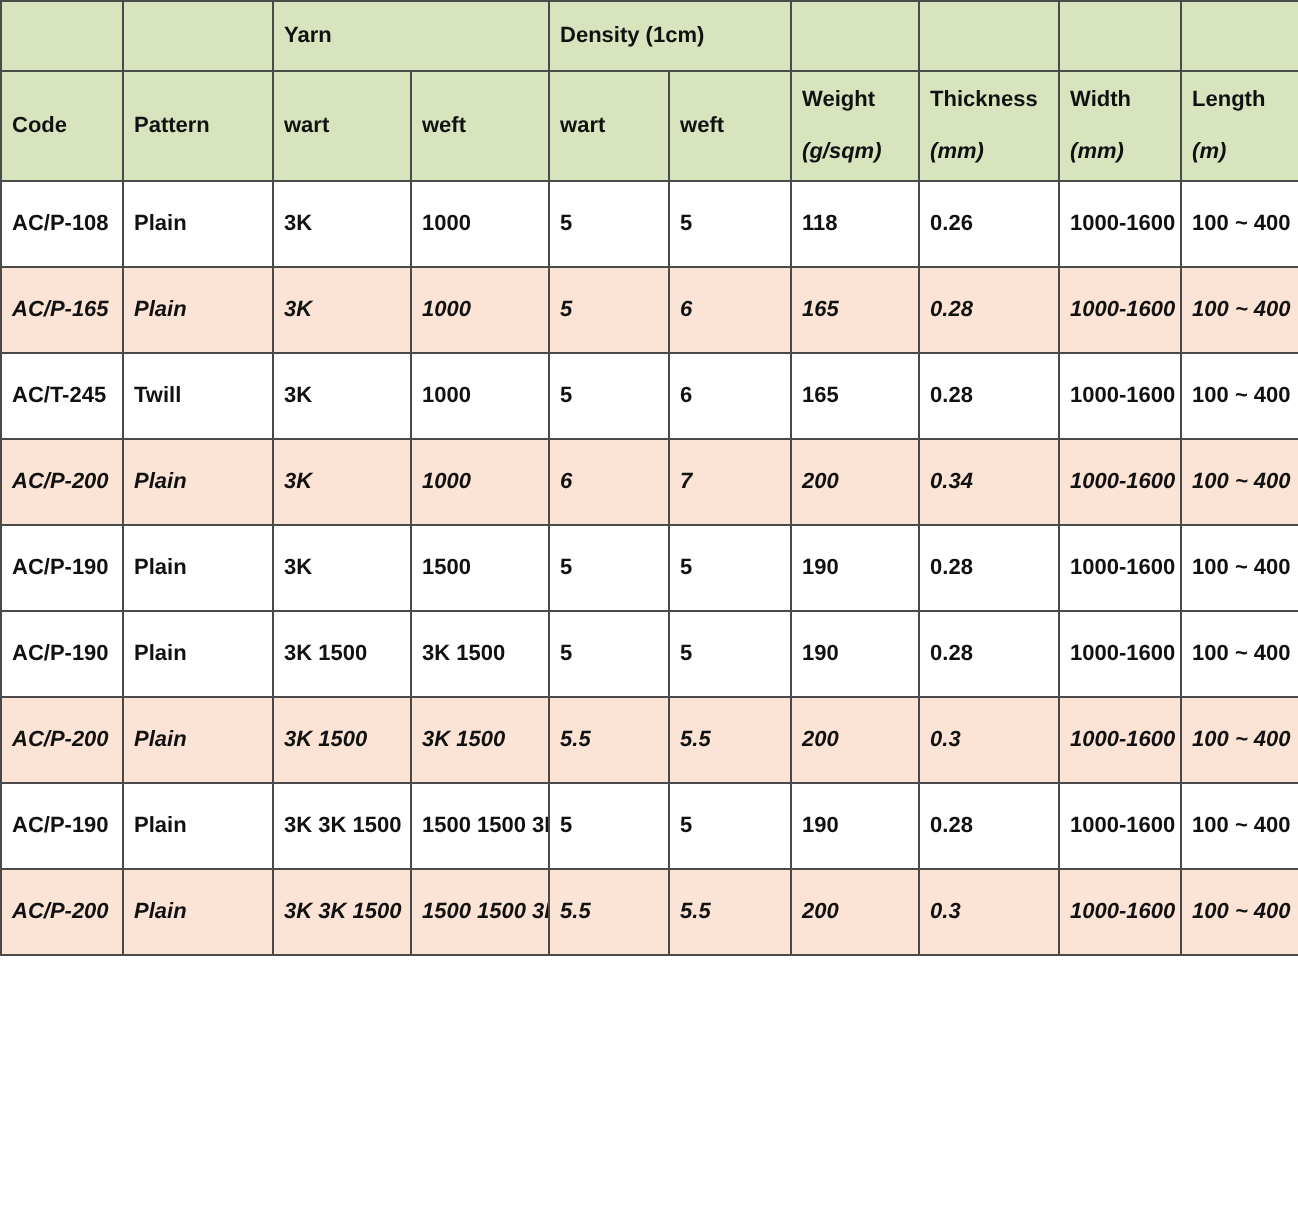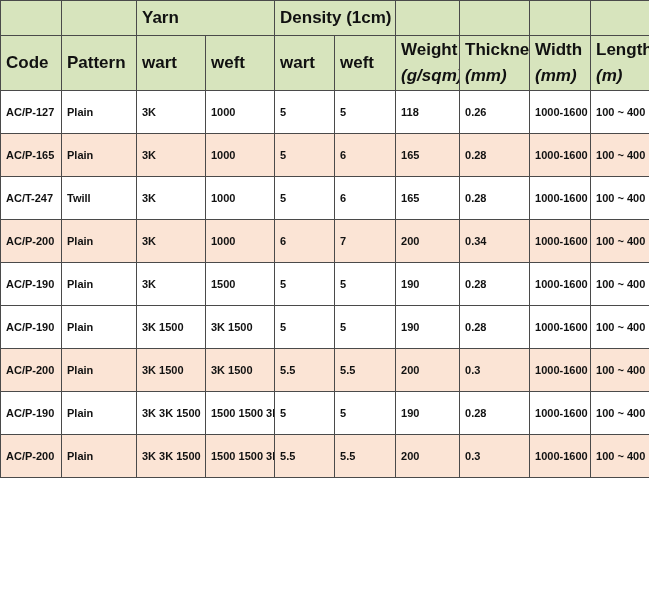--- a/index.html
+++ b/index.html
@@ -26,21 +26,21 @@
     color: #111111;
     padding: 0 5px;
     vertical-align: middle;
     overflow: hidden;
     white-space: nowrap;
   }
   
   #spec-table thead th {
     background: #d7e4bd;
     text-align: left;
-    font-size: 17px;
+    font-size: 11px;
     font-weight: bold;
   }
   .hdr-group {
     height: 34px;
   }
   .hdr-sub {
     height: 54px;
   }
   .hdr-blank {
     background: #d7e4bd;
@@ -57,20 +57,21 @@
   }
   
   #spec-table tbody tr {
     height: 43px;
   }
   #spec-table tbody tr.row-white td {
     background: #ffffff;
   }
   #spec-table tbody tr.row-peach td {
     background: #fbe4d5;
+    font-style: italic;
   }
   #spec-table tbody td {
     text-align: left;
   }
   
   col.c-code    { width: 61px; }
   col.c-pattern { width: 75px; }
   col.c-ywarp   { width: 69px; }
   col.c-yweft   { width: 69px; }
   col.c-dwarp   { width: 60px; }
@@ -115,21 +116,21 @@
       <th class="hdr-sub">wart</th>
       <th class="hdr-sub">weft</th>
       <th class="hdr-sub two-line"><span>Weight</span><span class="unit">(g/sqm)</span></th>
       <th class="hdr-sub two-line"><span>Thickness</span><span class="unit">(mm)</span></th>
       <th class="hdr-sub two-line"><span>Width</span><span class="unit">(mm)</span></th>
       <th class="hdr-sub two-line"><span>Length</span><span class="unit">(m)</span></th>
     </tr>
   </thead>
   <tbody id="table-body">
       <tr class="row-white">
-        <td>AC/P-127</td>
+        <td>AC/P-108</td>
         <td>Plain</td>
         <td>3K</td>
         <td>1000</td>
         <td>5</td>
         <td>5</td>
         <td>118</td>
         <td>0.26</td>
         <td>1000-1600</td>
         <td>100 ~ 400</td>
       </tr>
@@ -139,21 +140,21 @@
         <td>3K</td>
         <td>1000</td>
         <td>5</td>
         <td>6</td>
         <td>165</td>
         <td>0.28</td>
         <td>1000-1600</td>
         <td>100 ~ 400</td>
       </tr>
       <tr class="row-white">
-        <td>AC/T-247</td>
+        <td>AC/T-245</td>
         <td>Twill</td>
         <td>3K</td>
         <td>1000</td>
         <td>5</td>
         <td>6</td>
         <td>165</td>
         <td>0.28</td>
         <td>1000-1600</td>
         <td>100 ~ 400</td>
       </tr>

